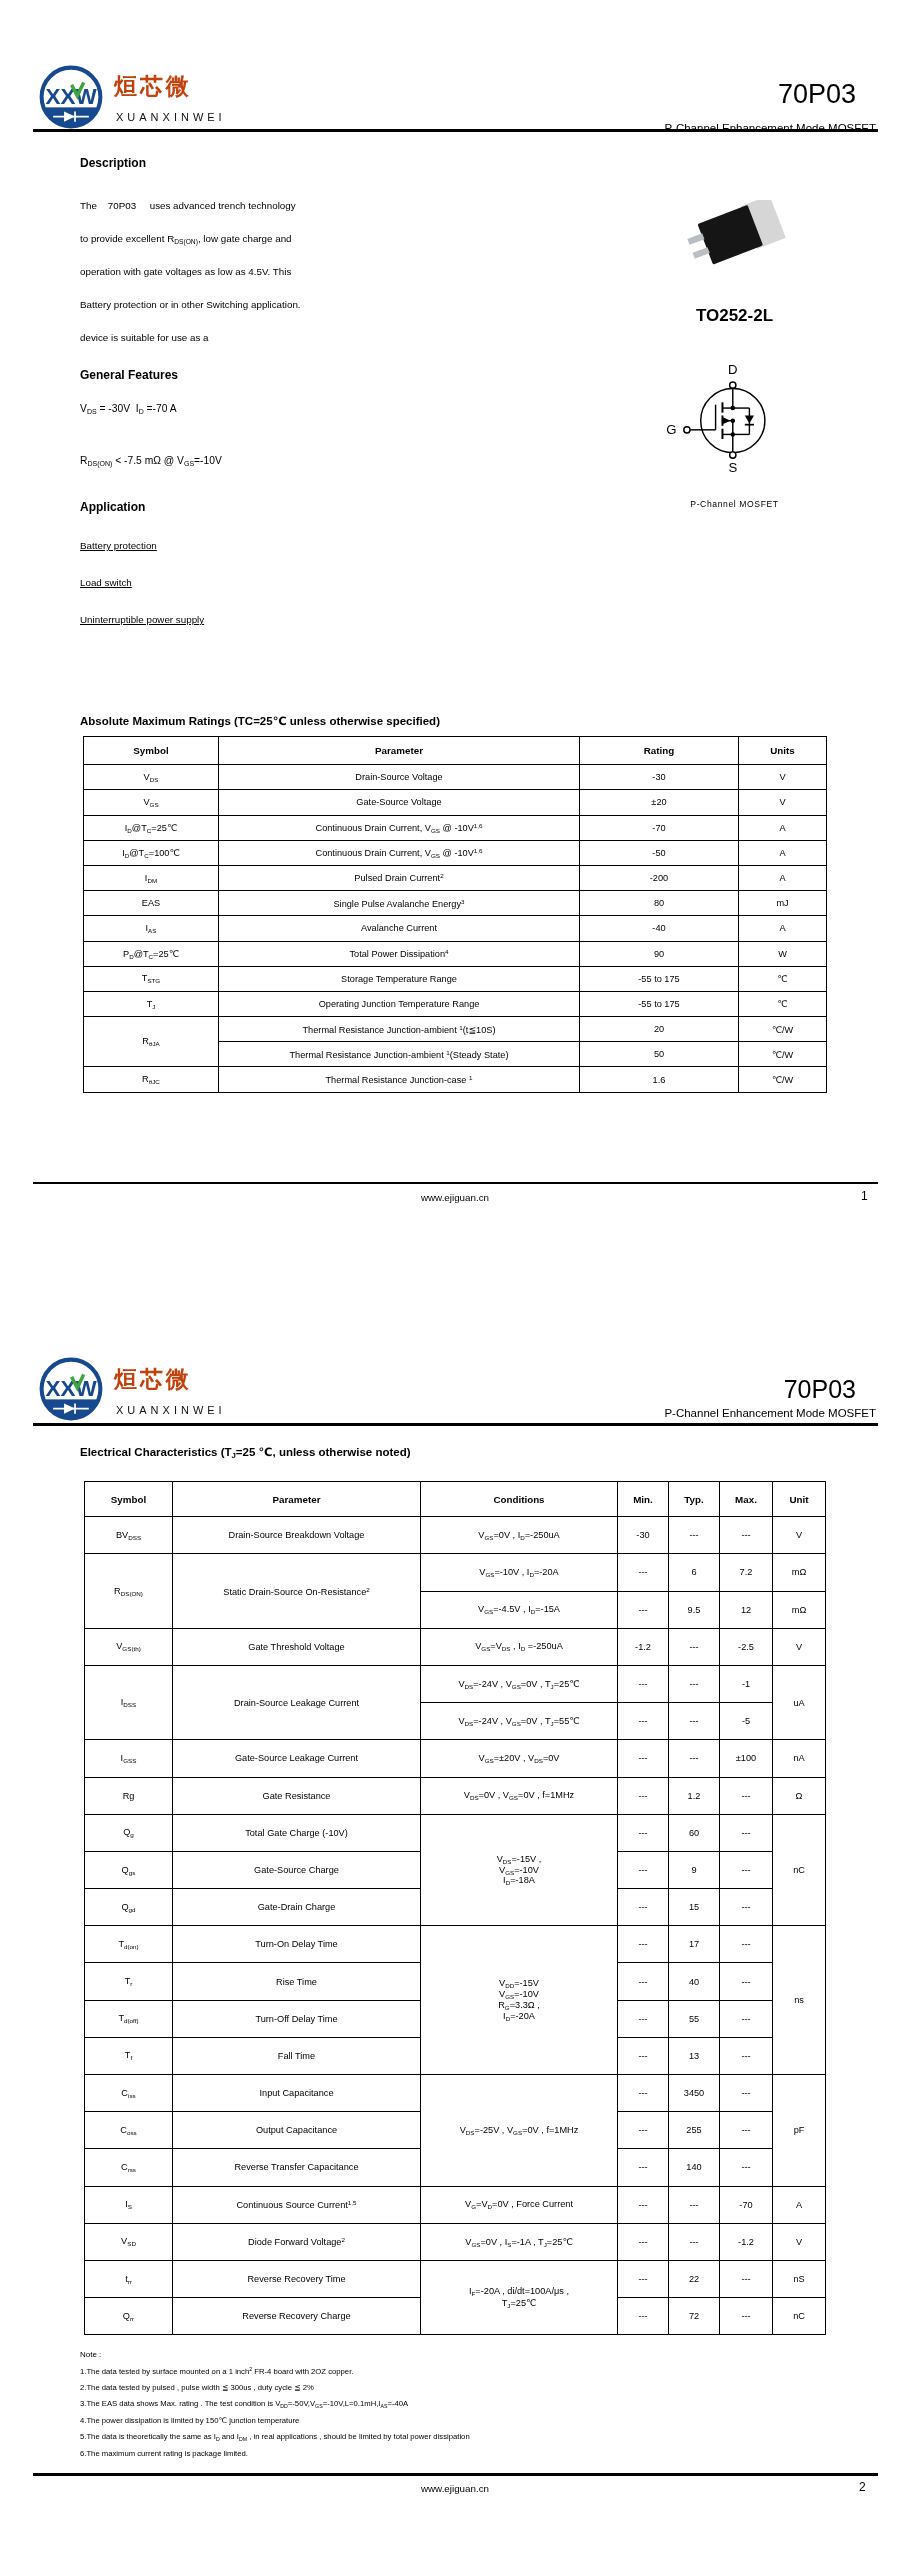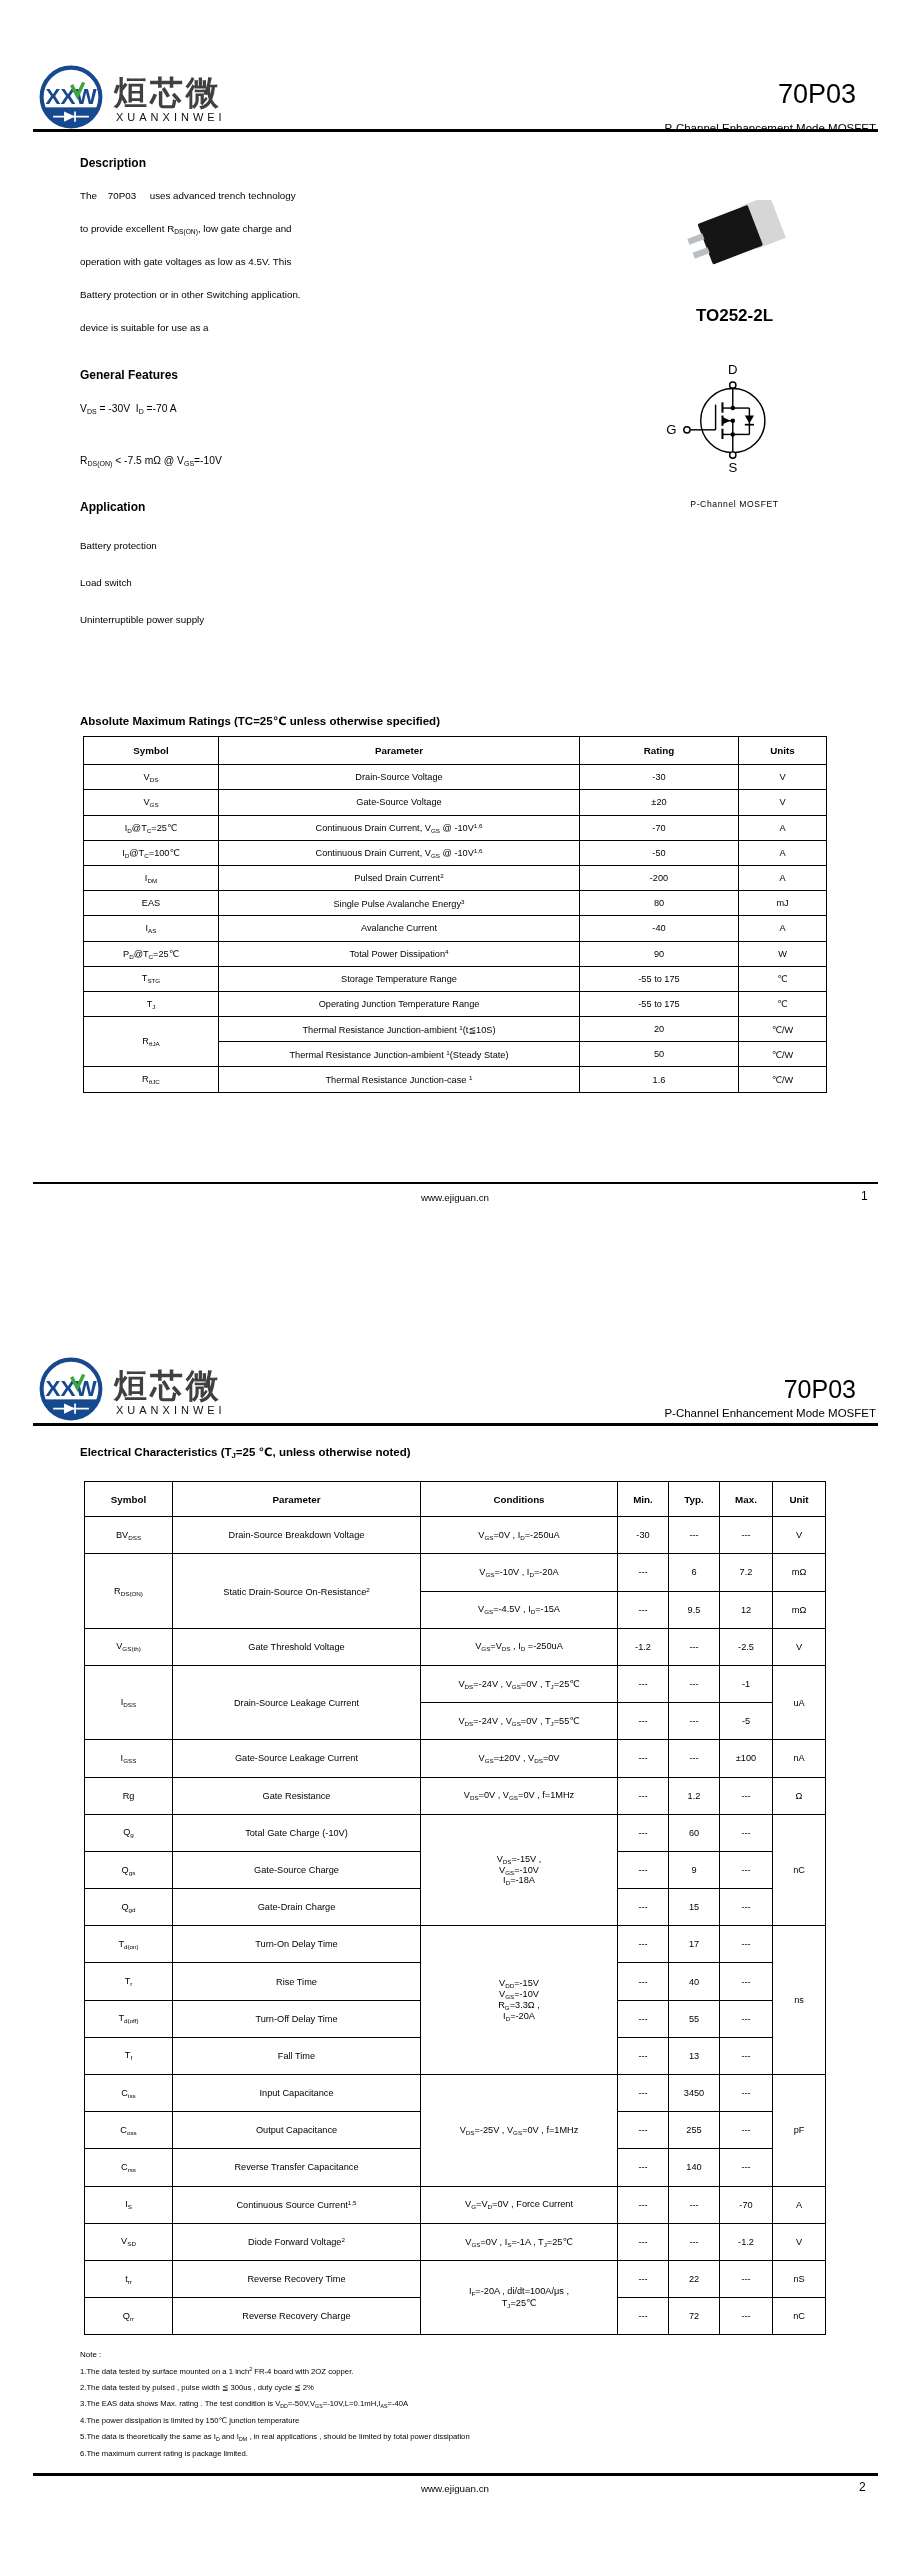--- a/index.html
+++ b/index.html
@@ -1,29 +1,29 @@
 <!DOCTYPE html>
 <html style="font-size:9.2px"><head>
 <meta charset="utf-8">
 <style>
   html,body{margin:0;padding:0;background:#fff;}
   #canvas{position:relative;width:910px;height:2576px;background:#ffffff;
     font-family:"Liberation Sans","DejaVu Sans",sans-serif;color:#000;overflow:hidden;border-radius:23px;}
   .abs{position:absolute;}
   .hline{position:absolute;background:#000;}
-  .cn{font-size:33px;font-weight:600;letter-spacing:2.9px;color:#404040;}
+  .cn{font-size:23px;font-weight:600;letter-spacing:2.9px;color:#c2410c;}
   .en{font-size:11px;font-weight:500;letter-spacing:4px;color:#111;}
   .part{font-size:27px;text-align:right;}
   .part2{font-size:25px;text-align:right;}
   .subtitle{font-size:11.5px;text-align:right;}
   .sec-title{font-size:12px;font-weight:bold;text-align:center;}
   .tbl-title{font-size:11.5px;font-weight:bold;}
   .desc-line{height:33px;font-size:9.8px;white-space:nowrap;}
   .gf-line{height:52px;font-size:10.3px;white-space:nowrap;}
-  .app-line{height:37px;font-size:9.8px;white-space:nowrap;}
+  .app-line{height:37px;font-size:9.8px;white-space:nowrap;text-decoration:underline;}
   .note-line{height:16.6px;font-size:7.7px;white-space:nowrap;}
   .pkg-label{font-size:17px;font-weight:bold;text-align:center;}
   .sym-caption{font-size:8.6px;text-align:center;letter-spacing:0.6px;}
   .site{font-size:9.8px;text-align:center;}
   .pagenum{font-size:12px;}
   table.dtable{border-collapse:collapse;table-layout:fixed;border:1.7px solid #000;background:#fff;}
   .dtable th,.dtable td{border:1.1px solid #000;padding:1.1px 3.4px;overflow:hidden;}
   .dtable th{font-size:9.8px;font-weight:bold;text-align:center;}
   .t1 th{height:25px;}
   .t1 td{height:22px;font-size:9.2px;}
@@ -52,21 +52,21 @@
     <text x="59" y="71" text-anchor="middle" font-size="39" font-weight="bold" fill="#17498f">XXW</text>
     <polyline points="60,38 70,57 81,34" fill="none" stroke="#3fa53c" stroke-width="6"></polyline>
   </svg>
   <div class="abs cn" style="left:114px;top:71px">烜芯微</div>
   <div class="abs en" style="left:116px;top:111px">XUANXINWEI</div>
   <div class="abs part" style="right:54px;top:79px;width:287px">70P03</div>
   <div class="abs subtitle" style="right:34px;top:122px;width:344px">P-Channel Enhancement Mode MOSFET</div>
   <div class="hline" style="left:33px;top:129px;width:845px;height:2.9px"></div>
 
   <div class="abs sec-title" style="left:80px;top:156px">Description</div>
-  <div class="abs" style="left:80px;top:190px;width:436px">
+  <div class="abs" style="left:80px;top:200px;width:436px">
       <div class="desc-line">The&nbsp;&nbsp;&nbsp;&nbsp;70P03&nbsp;&nbsp;&nbsp;&nbsp;&nbsp;uses advanced trench technology</div>
       <div class="desc-line">to provide excellent R<sub>DS(ON)</sub>, low gate charge and</div>
       <div class="desc-line">operation with gate voltages as low as 4.5V. This</div>
       <div class="desc-line">Battery protection or in other Switching application.</div>
       <div class="desc-line">device is suitable for use as a</div>
     </div>
 
   <div class="abs sec-title" style="left:80px;top:368px">General Features</div>
   <div class="abs" style="left:80px;top:403px;width:436px">
       <div class="gf-line">V<sub>DS</sub> = -30V&nbsp; I<sub>D</sub> =-70 A</div>

